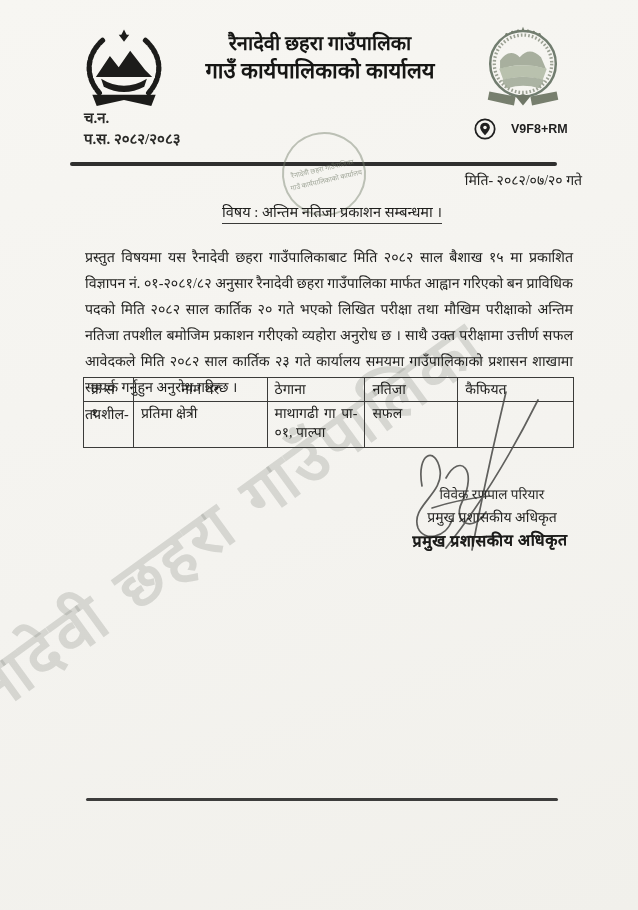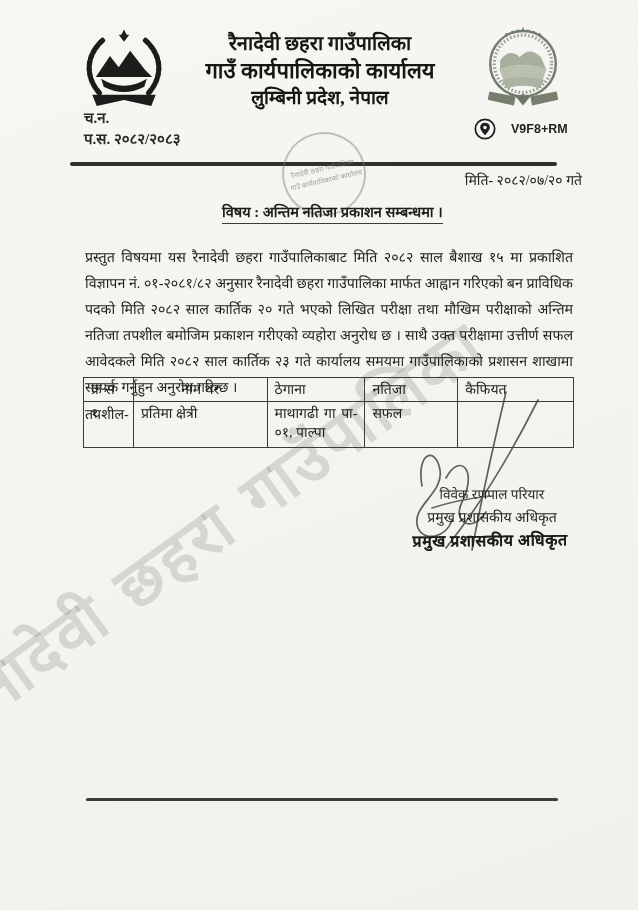--- a/index.html
+++ b/index.html
@@ -27,21 +27,21 @@
   .stamp-circle {
     position:absolute; left:282px; top:132px; width:84px; height:84px;
     border:2.5px solid rgba(118,128,108,.45); border-radius:50%;
     transform:rotate(-16deg); display:flex; flex-direction:column;
     align-items:center; justify-content:center; gap:3px;
   }
   .stamp-circle span { font-size:7px; color:rgba(110,120,100,.62); white-space:nowrap; transform:rotate(3deg); }
   
   .date-line { position:absolute; left:400px; top:170px; width:182px; text-align:right; font-size:14px; color:#222220; }
   .subject-line { position:absolute; left:222px; top:201px; font-size:14.5px; color:#1e1e1c;
-    border-bottom:1.2px solid #3a3a38; padding-bottom:2px;font-weight:bold; }
+    border-bottom:1.2px solid #3a3a38; padding-bottom:2px; }
   .body-block { position:absolute; left:85px; top:245px; width:488px; font-size:14.2px; line-height:1.83; color:#1e1e1c; }
   .body-par { text-align:justify; }
   .tapasil { margin-top:1px; }
   
   .result-table { position:absolute; left:83px; top:377px; width:491px; border-collapse:collapse; font-size:14px; color:#1d1d1b; }
   .result-table th, .result-table td { border:1.5px solid #3b3b39; padding:1px 7px; font-weight:normal; text-align:left; vertical-align:top; }
   .result-table th { height:24px; }
   .result-table td { height:46px; }
   .col-sn { width:50px; } .col-name { width:134px; } .col-addr { width:98px; }
   .col-res { width:93px; } .col-rem { width:116px; }
@@ -77,21 +77,20 @@
       <polygon points="44,10 56,10 50,18" fill="#1c1c1a"></polygon>
       <path d="M18,58 L34,34 L44,47 L57,28 L74,50 L82,58 Z" fill="#1c1c1a"></path>
       <path d="M24,60 Q50,76 76,60 L73,69 Q50,81 27,69 Z" fill="#1c1c1a"></path>
       <path d="M14,78 L86,78 L81,91 L50,84 L19,91 Z" fill="#1c1c1a"></path>
     </svg>
   </div>
 
   <div class="header-center">
     <div class="hc-l1">रैनादेवी छहरा गाउँपालिका</div>
     <div class="hc-l2">गाउँ कार्यपालिकाको कार्यालय</div>
-    <div class="hc-l4">लुम्बिनी प्रदेश, नेपाल</div>
   </div>
 
   <div class="logo-right">
     <svg width="82" height="82" viewBox="0 0 100 100">
       <circle cx="50" cy="46" r="40" fill="none" stroke="#3f4f3e" stroke-width="3"></circle>
       <circle cx="50" cy="46" r="35" fill="none" stroke="#5a6450" stroke-width="4" stroke-dasharray="2 2.5" opacity=".8"></circle>
       <g fill="#44503d">
         <circle cx="30" cy="10" r="1.6"></circle>
           <circle cx="37" cy="7.5" r="1.6"></circle>
           <circle cx="44" cy="6" r="1.6"></circle>

